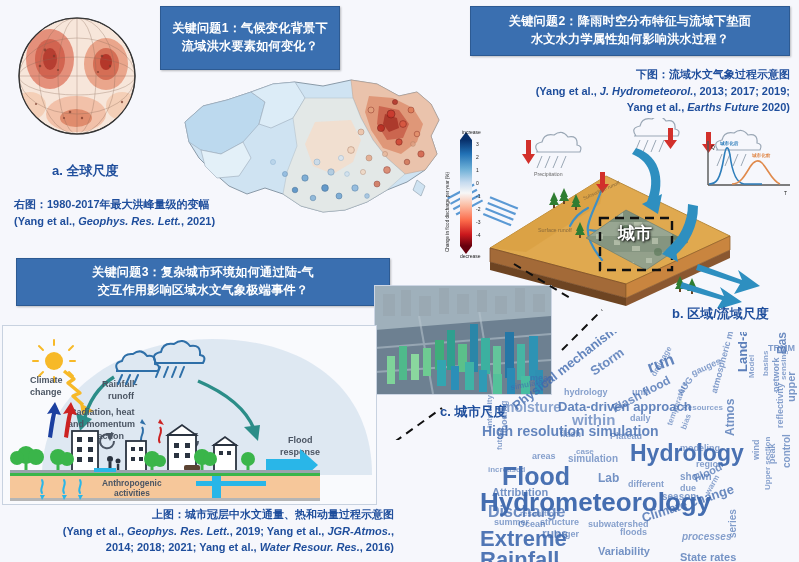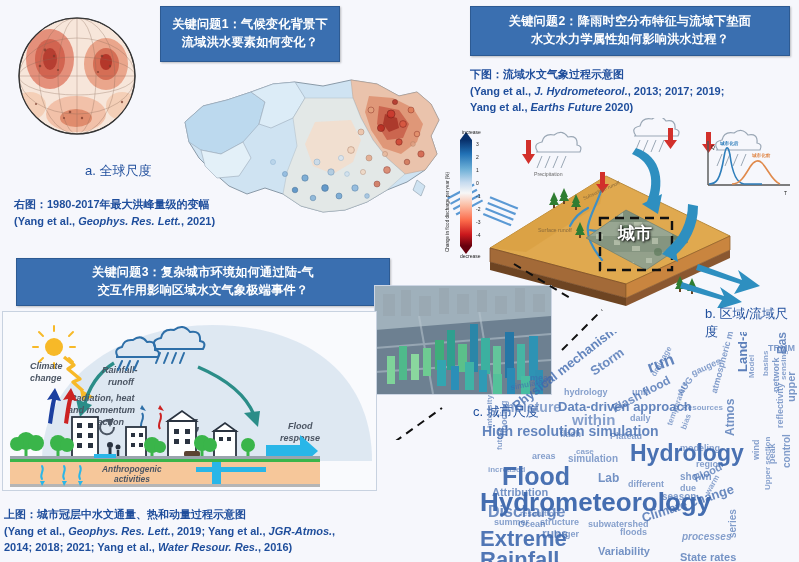--- a/index.html
+++ b/index.html
@@ -15,23 +15,23 @@
   .abs{position:absolute;}
   .qbox{
     background:#3a6fb0;color:#fff;font-weight:bold;
     text-align:center;line-height:1.45;
     border:1px solid #2d5a92;
     box-shadow:1px 1px 2px rgba(0,0,0,.25);
     font-size:12.2px;letter-spacing:.2px;
     display:flex;align-items:center;justify-content:center;flex-direction:column;
     padding:4px 6px;box-sizing:border-box;
   }
-  .cap{color:#1f4e9c;font-weight:bold;font-size:11px;line-height:1.5;text-align:left;}
+  .cap{color:#1f4e9c;font-weight:bold;font-size:11px;line-height:1.5;text-align:right;}
   .cap i{font-style:italic;}
-  .panel-label{color:#1f4e9c;font-weight:normal;font-size:13px;margin-left:33px;}
+  .panel-label{color:#1f4e9c;font-weight:bold;font-size:13px;}
 
   
   .globe-wrap{width:135px;height:130px;}
   
   .china-wrap{width:310px;height:175px;}
   
   .block-wrap{width:370px;height:185px;}
   
   .canopy-wrap{width:375px;height:175px;}
   
@@ -55,21 +55,21 @@
   .hydro-inset{
     position:absolute;width:96px;height:58px;
   }
   .legendbar{position:absolute;}
 </style>
 </head>
 <body>
 
 <div id="poster">
 
-  <div class="abs qbox" style="left:160px;top:6px;width:180px;height:56px;">
+  <div class="abs qbox" style="left:160px;top:6px;width:180px;height:64px;">
     <span>关键问题1：气候变化背景下</span>
     <span>流域洪水要素如何变化？</span>
   </div>
 
   <div class="abs qbox" style="left:470px;top:6px;width:320px;height:50px;">
     <span>关键问题2：降雨时空分布特征与流域下垫面</span>
     <span>水文水力学属性如何影响洪水过程？</span>
   </div>
 
   <div class="abs cap" style="left:470px;top:66px;width:320px;">
@@ -475,21 +475,21 @@
   <div class="abs panel-label" style="left:440px;top:403px;">c. 城市尺度</div>
 
   <svg class="abs" style="left:330px;top:240px;width:300px;height:200px;pointer-events:none;">
     <g stroke="#111" stroke-width="2" stroke-dasharray="8,6" fill="none">
       <line x1="42" y1="218" x2="112" y2="168"></line>
       <line x1="184" y1="24" x2="240" y2="58"></line>
       <line x1="232" y1="110" x2="272" y2="70"></line>
     </g>
   </svg>
 
-  <div class="abs canopy-wrap" style="left:2px;top:311px;font-style:italic;">
+  <div class="abs canopy-wrap" style="left:2px;top:325px;">
     <svg width="375" height="180" viewBox="0 0 375 180">
 
       <rect x="0.5" y="0.5" width="374" height="179" fill="#f9fafd" stroke="#c8d2e0" stroke-width="1"></rect>
 
       <path d="M40,150 C40,60 130,14 210,14 C300,14 370,60 370,150 Z" fill="#c9d8ea" opacity=".55"></path>
 
       <g>
         <circle cx="52" cy="36" r="9" fill="#f7b928"></circle>
         <g stroke="#f7b928" stroke-width="2" stroke-linecap="round">
           <line x1="52" y1="20" x2="52" y2="15"></line>

